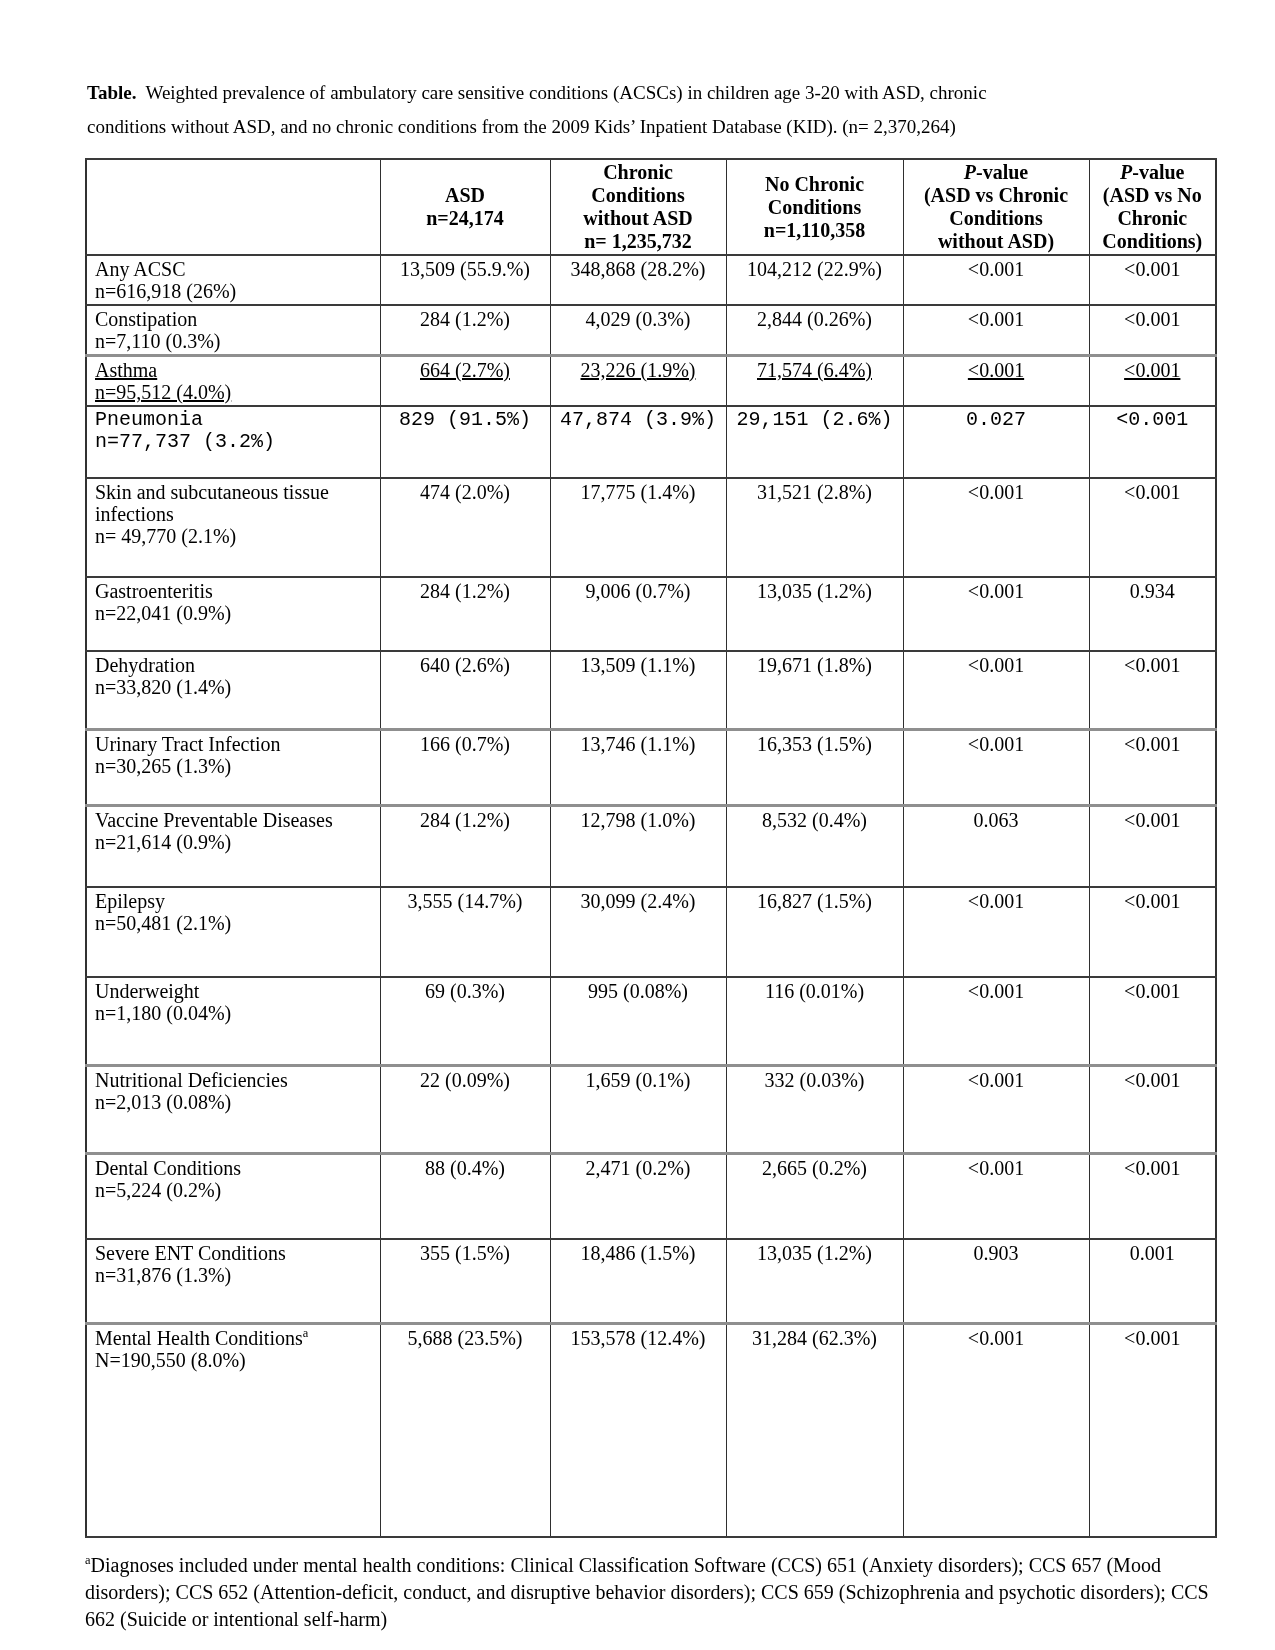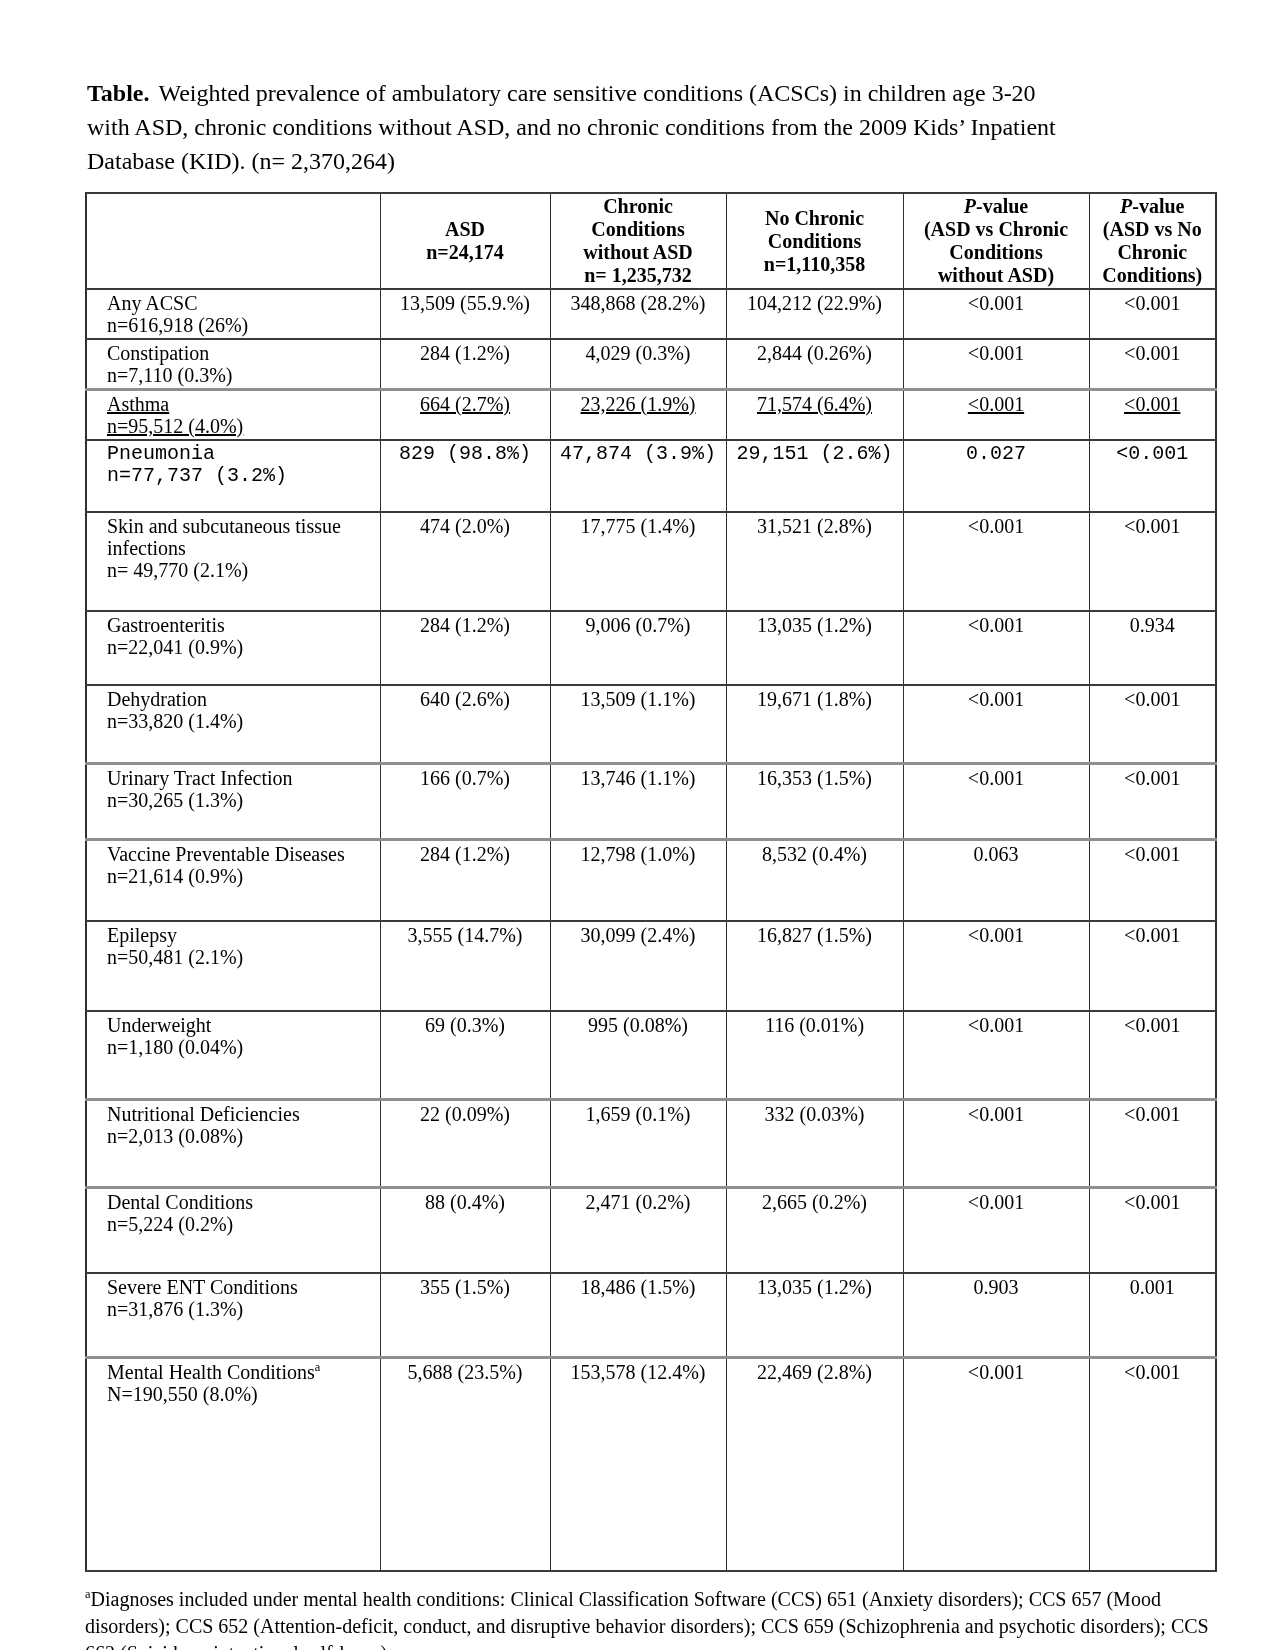--- a/index.html
+++ b/index.html
@@ -9,21 +9,21 @@
     color:#000;
     font-family:"Liberation Serif","DejaVu Serif",serif;
     position:relative;
     overflow:hidden;
   }
   .page{
     padding:76px 0 0 85px;
   }
   .caption{
     max-width:975px;
-    font-size:24px;
+    font-size:19px;
     line-height:34px;
     margin:0 0 14px 2px;
   }
   .caption .cap-label{
     font-weight:bold;
     margin-right:9px;
   }
   table.acsc{
     border-collapse:collapse;
     table-layout:fixed;
@@ -50,21 +50,21 @@
   th{
     font-weight:bold;
     text-align:center;
     vertical-align:middle;
     line-height:23px;
     padding:1px 2px;
   }
   td{vertical-align:top;}
   td.label-cell{
     text-align:left;
-    padding-left:20px;
+    padding-left:8px;
     padding-right:4px;
   }
   td.data-cell{text-align:center;}
   sup{
     font-size:0.62em;
     vertical-align:super;
     line-height:0;
   }
   
   tbody tr:nth-child(1){height:45px;}
@@ -178,21 +178,21 @@
           <td class="data-cell">23,226 (1.9%)</td>
           <td class="data-cell">71,574 (6.4%)</td>
           <td class="data-cell">&lt;0.001</td>
           <td class="data-cell">&lt;0.001</td>
         </tr>
         <tr>
           <td class="label-cell">
             <div>Pneumonia</div>
             <div>n=77,737 (3.2%)</div>
           </td>
-          <td class="data-cell">829 (98.8%)</td>
+          <td class="data-cell">829 (91.5%)</td>
           <td class="data-cell">47,874 (3.9%)</td>
           <td class="data-cell">29,151 (2.6%)</td>
           <td class="data-cell">0.027</td>
           <td class="data-cell">&lt;0.001</td>
         </tr>
         <tr>
           <td class="label-cell">
             <div>Skin and subcutaneous tissue infections</div>
             <div>n= 49,770 (2.1%)</div>
           </td>
@@ -301,21 +301,21 @@
           <td class="data-cell">0.903</td>
           <td class="data-cell">0.001</td>
         </tr>
         <tr>
           <td class="label-cell">
             <div>Mental Health Conditions<sup>a</sup></div>
             <div>N=190,550 (8.0%)</div>
           </td>
           <td class="data-cell">5,688 (23.5%)</td>
           <td class="data-cell">153,578 (12.4%)</td>
-          <td class="data-cell">22,469 (2.8%)</td>
+          <td class="data-cell">31,284 (62.3%)</td>
           <td class="data-cell">&lt;0.001</td>
           <td class="data-cell">&lt;0.001</td>
         </tr>
       </tbody>
   </table>
 
   <p class="footnote"><sup>a</sup><span>Diagnoses included under mental health conditions:  Clinical Classification Software (CCS) 651 (Anxiety disorders); CCS 657  (Mood disorders); CCS 652  (Attention-deficit, conduct, and disruptive behavior disorders); CCS 659 (Schizophrenia and psychotic disorders); CCS 662  (Suicide or intentional self-harm)</span></p>
 
 </div>
 

